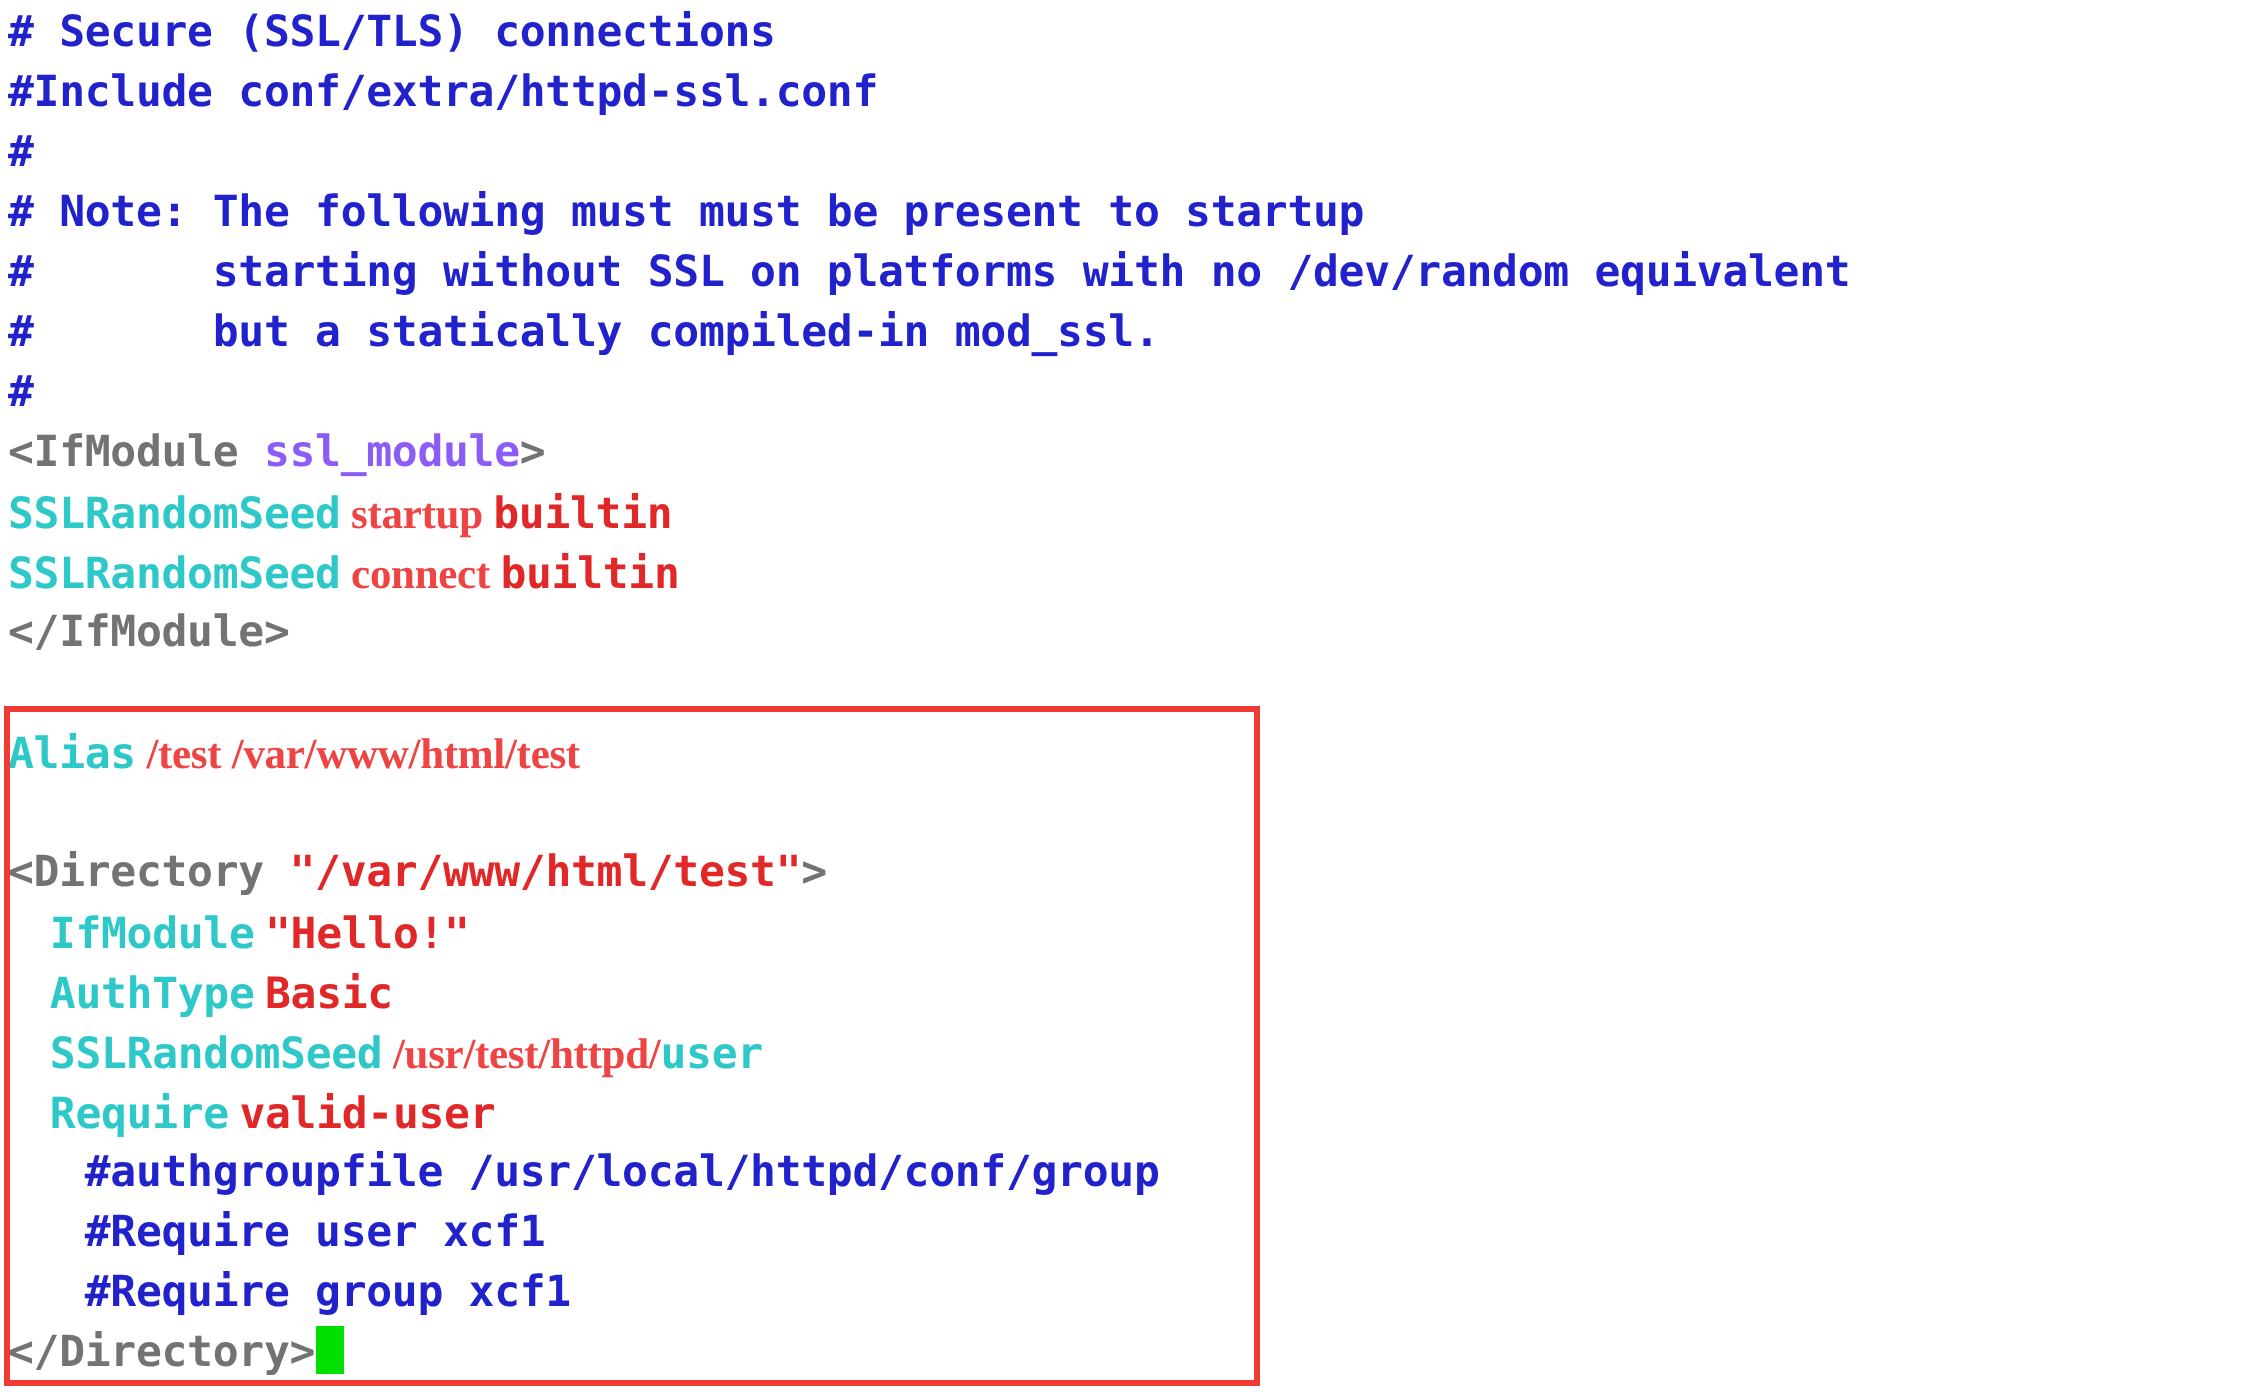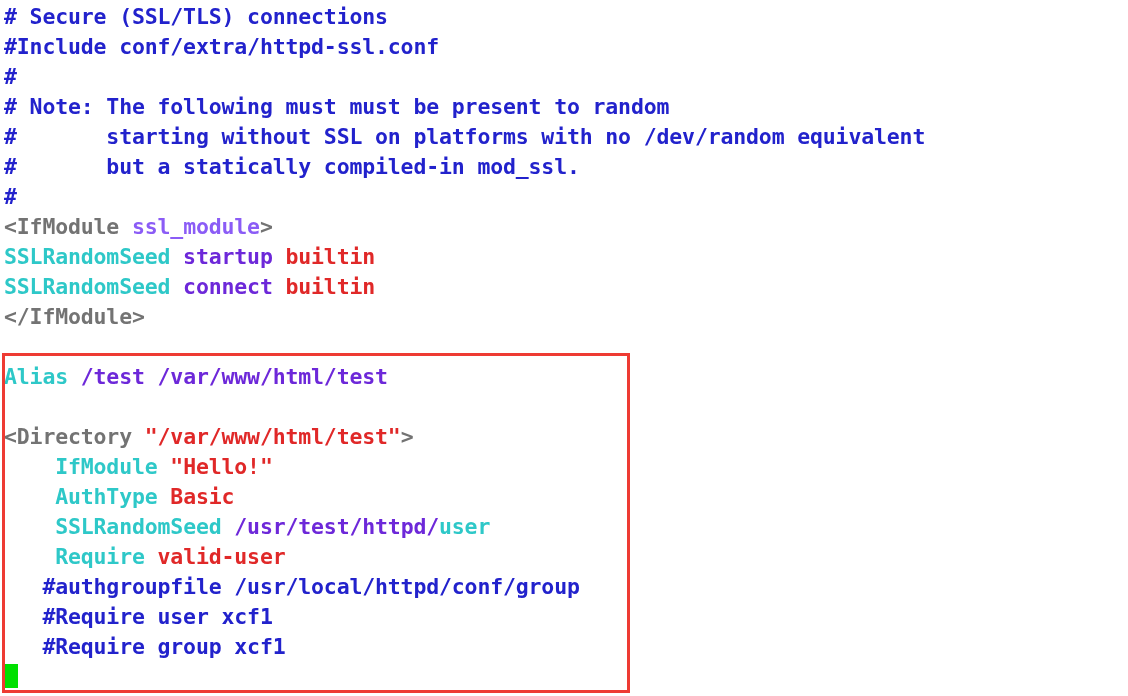--- a/index.html
+++ b/index.html
@@ -31,21 +31,21 @@
     font-weight: bold;
     letter-spacing: -0.15px;
     font-family: "DejaVu Sans Mono", "Liberation Mono", monospace;
   }
 
   
   .tok-comment   { color: #2222CC; }
   .tok-tag       { color: #737373; }
   .tok-tagarg    { color: #8b5cf6; }
   .tok-directive { color: #2EC8C8; }
-  .tok-plain     { color: #6d28d9; }
+  .tok-plain     { color: #ef4444; font-family: Liberation Serif, serif; }
   .tok-value     { color: #E02828; }
   .tok-string    { color: #E02828; }
 
   
   #highlight-box {
     position: absolute;
     left: 2px;
     top: 353px;
     width: 628px;
     height: 340px;
@@ -65,35 +65,35 @@
   }
 </style>
 </head>
 <body>
 
 <div id="editor">
   <div id="code-lines">
       <div class="code-line" style="top: 2px;"><span class="tok-comment"># Secure (SSL/TLS) connections</span></div>
       <div class="code-line" style="top: 32px;"><span class="tok-comment">#Include conf/extra/httpd-ssl.conf</span></div>
       <div class="code-line" style="top: 62px;"><span class="tok-comment">#</span></div>
-      <div class="code-line" style="top: 92px;"><span class="tok-comment"># Note: The following must must be present to random</span></div>
+      <div class="code-line" style="top: 92px;"><span class="tok-comment"># Note: The following must must be present to startup</span></div>
       <div class="code-line" style="top: 122px;"><span class="tok-comment">#       starting without SSL on platforms with no /dev/random equivalent</span></div>
       <div class="code-line" style="top: 152px;"><span class="tok-comment">#       but a statically compiled-in mod_ssl.</span></div>
       <div class="code-line" style="top: 182px;"><span class="tok-comment">#</span></div>
       <div class="code-line" style="top: 212px;"><span class="tok-tag">&lt;IfModule </span><span class="tok-tagarg">ssl_module</span><span class="tok-tag">&gt;</span></div>
       <div class="code-line" style="top: 242px;"><span class="tok-directive">SSLRandomSeed</span><span class="tok-plain"> startup </span><span class="tok-value">builtin</span></div>
       <div class="code-line" style="top: 272px;"><span class="tok-directive">SSLRandomSeed</span><span class="tok-plain"> connect </span><span class="tok-value">builtin</span></div>
       <div class="code-line" style="top: 302px; text-align: right;"><span class="tok-tag">&lt;/IfModule&gt;</span></div>
       <div class="code-line" style="top: 332px;">&nbsp;</div>
       <div class="code-line" style="top: 362px;"><span class="tok-directive">Alias</span><span class="tok-plain"> /test /var/www/html/test</span></div>
       <div class="code-line" style="top: 392px;">&nbsp;</div>
       <div class="code-line" style="top: 422px;"><span class="tok-tag">&lt;Directory </span><span class="tok-string">"/var/www/html/test"</span><span class="tok-tag">&gt;</span></div>
       <div class="code-line" style="top: 452px;"><span class="tok-plain">    </span><span class="tok-directive">IfModule</span><span class="tok-plain"> </span><span class="tok-string">"Hello!"</span></div>
       <div class="code-line" style="top: 482px;"><span class="tok-plain">    </span><span class="tok-directive">AuthType</span><span class="tok-plain"> </span><span class="tok-value">Basic</span></div>
       <div class="code-line" style="top: 512px;"><span class="tok-plain">    </span><span class="tok-directive">SSLRandomSeed</span><span class="tok-plain"> /usr/test/httpd/</span><span class="tok-directive">user</span></div>
       <div class="code-line" style="top: 542px;"><span class="tok-plain">    </span><span class="tok-directive">Require</span><span class="tok-plain"> </span><span class="tok-value">valid-user</span></div>
       <div class="code-line" style="top: 572px;"><span class="tok-comment">   #authgroupfile /usr/local/httpd/conf/group</span></div>
       <div class="code-line" style="top: 602px;"><span class="tok-comment">   #Require user xcf1</span></div>
       <div class="code-line" style="top: 632px;"><span class="tok-comment">   #Require group xcf1</span></div>
-      <div class="code-line" style="top: 662px;"><span class="cursor-block" style="background: rgb(0, 224, 0);"></span></div>
+      <div class="code-line" style="top: 662px;"><span class="tok-tag">&lt;/Directory&gt;</span><span class="cursor-block" style="background: rgb(0, 224, 0);"></span></div>
     </div>
   <div id="highlight-box" style="left: 2px; top: 353px; width: 628px; height: 340px; border-color: rgb(238, 59, 51);"></div>
 </div>
 
 </body></html>

